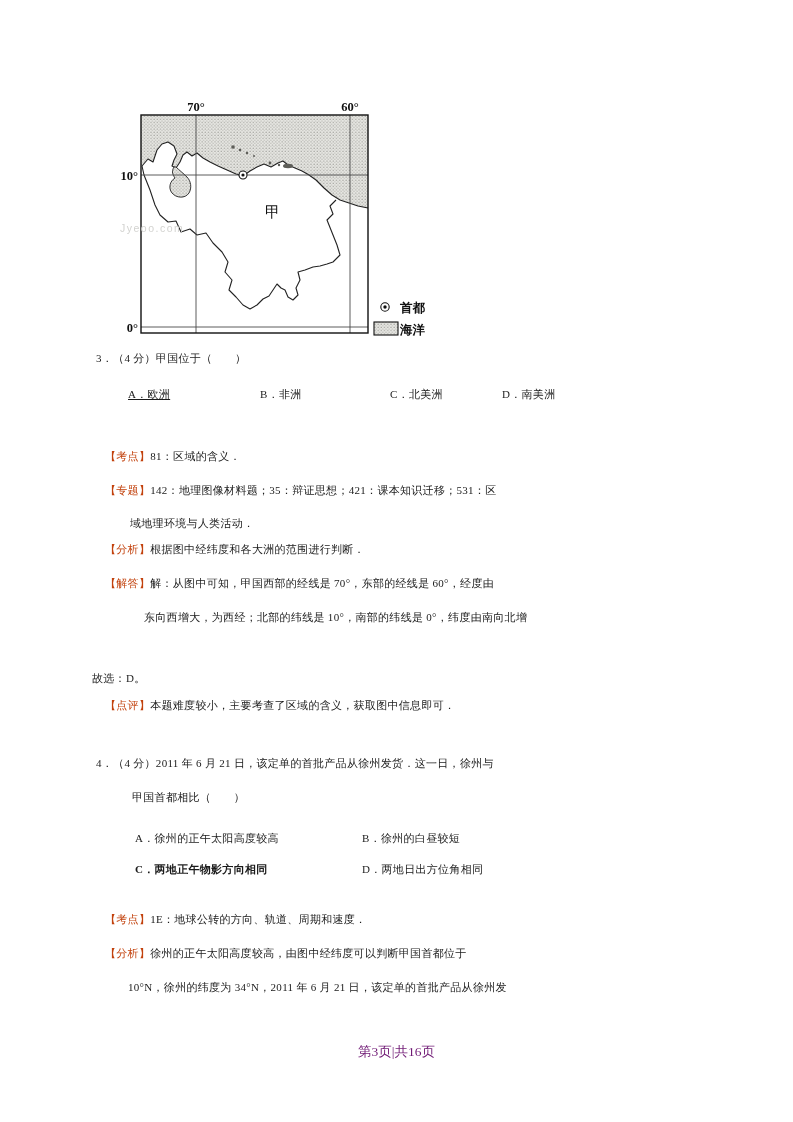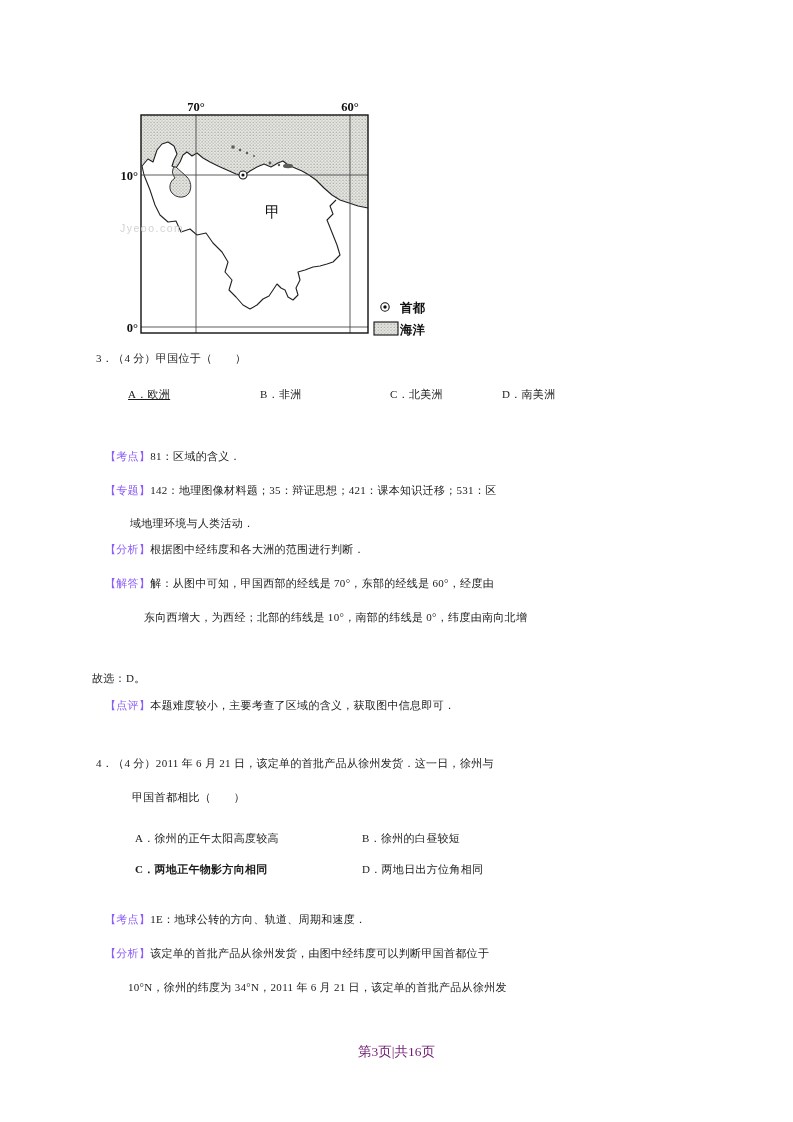--- a/index.html
+++ b/index.html
@@ -4,21 +4,21 @@
 <style>
   html,body { margin:0; padding:0; background:#ffffff; }
   .page {
     position:relative; width:793px; height:1122px; background:#ffffff;
     font-family:"Liberation Serif","DejaVu Serif",serif; color:#1b1b1b; overflow:hidden;
   }
   .ln {
     position:absolute; white-space:nowrap;
     font-size:11px; line-height:34px; height:34px; letter-spacing:0.3px;
   }
-  .tag { color:#8b5cf6; }
+  .tag { color:#c2410c; }
   .footer {
     position:absolute; left:0; right:0; text-align:center;
     font-size:13.5px; color:#701a75; line-height:30px;
   }
   .map { position:absolute; left:118px; top:96px; }
   .map text { font-family:"Liberation Serif","DejaVu Serif",serif; fill:#111; }
   .map .deg { font-size:12.5px; font-weight:bold; }
   .map .legend-t { font-size:12.5px; font-weight:bold; font-family:"Liberation Sans","DejaVu Sans",sans-serif; }
   .map .country-t { font-size:15px; }
   .map .wm { font-size:10.5px; fill:#d3d3d0; letter-spacing:1.5px; font-family:"Liberation Sans",sans-serif; }
@@ -111,18 +111,18 @@
   <div class="ln" style="left:96px; top:746px;">4．（4 分）2011 年 6 月 21 日，该定单的首批产品从徐州发货．这一日，徐州与</div>
   <div class="ln" style="left:132px; top:780px;">甲国首都相比（　　）</div>
 
   <div class="ln" style="left:135px; top:821px;">A．徐州的正午太阳高度较高</div>
   <div class="ln" style="left:362px; top:821px;">B．徐州的白昼较短</div>
   <div class="ln" style="left:135px; top:852px;font-weight:bold;">C．两地正午物影方向相同</div>
   <div class="ln" style="left:362px; top:852px;">D．两地日出方位角相同</div>
 
   <div class="ln" style="left:105px; top:902px;"><span class="tag">【考点】</span><span>1E：地球公转的方向、轨道、周期和速度．</span></div>
 
-  <div class="ln" style="left:105px; top:936px;"><span class="tag">【分析】</span><span>该定单的首批产品从徐州发货，由图中经纬度可以判断甲国首都位于</span></div>
+  <div class="ln" style="left:105px; top:936px;"><span class="tag">【分析】</span><span>徐州的正午太阳高度较高，由图中经纬度可以判断甲国首都位于</span></div>
   <div class="ln" style="left:128px; top:970px;">10°N，徐州的纬度为 34°N，2011 年 6 月 21 日，该定单的首批产品从徐州发</div>
 
   <div class="footer" style="top:1037px;">第3页|共16页</div>
 
 </div>
 
 </body></html>

